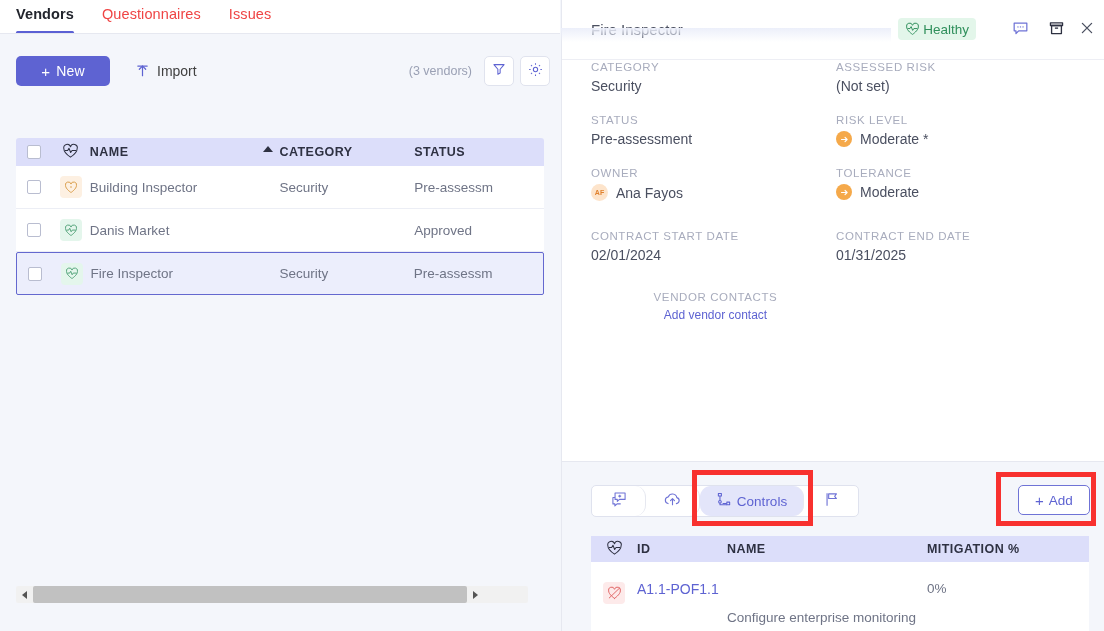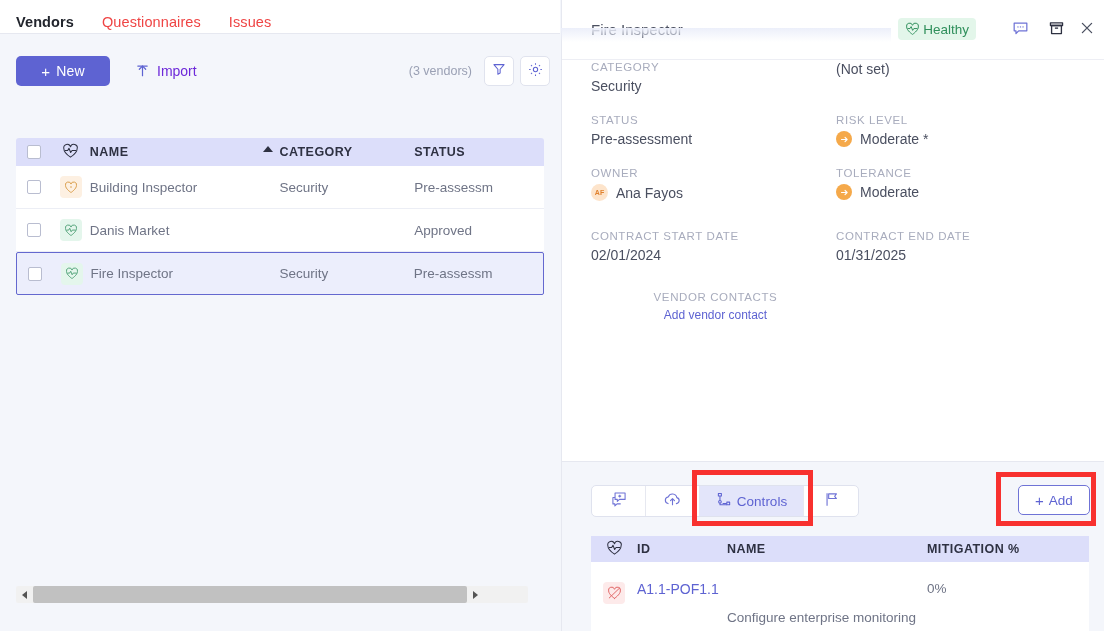--- a/index.html
+++ b/index.html
@@ -11,21 +11,21 @@
     background: #ffffff;
     -webkit-font-smoothing: antialiased;
   }
   #app { position: relative; width: 1104px; height: 631px; overflow: hidden; background:#f4f6fb; }
 
   
   .topbar {
     position: absolute; left:0; top:0; width: 560px; height: 34px;
     background: #ffffff;
   }
-  .topbar-tabs { display:flex; align-items:center; height:49px; padding-left:16px; }
+  .topbar-tabs { display:flex; align-items:flex-start; height:49px; padding-left:16px; }
   .top-tab {
     font-size: 14.5px; color:#ef4444; padding: 6px 14px 0 0; margin-right: 14px;
     position: relative; height: 34px; cursor: pointer; letter-spacing:0.1px;
   }
   .top-tab.active { color:#22252d; font-weight: 700; }
   .top-tab.active:after {
     content:""; position:absolute; left:0; right:14px; bottom:0; height:3px; background:#5b60d4;
     border-radius: 2px;
   }
   .topbar-rule { position:absolute; left:0; top:33px; width:560px; height:1px; background:#e6e8f0; }
@@ -38,21 +38,21 @@
   .toolbar { position:relative; height:70px; }
   .btn-new {
     position:absolute; left:16px; top:22px; width:94px; height:30px;
     background:#5e63d2; color:#fff; border-radius:5px;
     font-size:14px; display:flex; align-items:center; justify-content:center;
     cursor:pointer; border:none; letter-spacing:.2px;
   }
   .btn-new .plus { font-size:15px; margin-right:6px; font-weight:400; }
   .btn-import {
     position:absolute; left:135px; top:22px; height:30px; display:flex; align-items:center;
-    color:#6d28d9; font-size:14px; cursor:pointer;
+    color:#404040; font-size:14px; cursor:pointer;
   }
   .btn-import .ico { margin-right:7px; display:flex; }
   .vendor-count {
     position:absolute; right:88px; top:30px; font-size:12.5px; color:#9aa0b4;
   }
   .iconbtn {
     position:absolute; top:22px; width:30px; height:30px; background:#fff;
     border:1px solid #e0e3ee; border-radius:5px; display:flex; align-items:center;
     justify-content:center; cursor:pointer;
   }
@@ -152,21 +152,21 @@
   .lower {
     position:absolute; left:0; top:461px; width:543px; height:170px; background:#f4f6fb;
     border-top:1px solid #e6e8f0;
   }
   .seg {
     position:absolute; left:29px; top:23px; height:32px; display:flex;
     background:#fff; border:1px solid #dfe2ee; border-radius:5px; overflow:hidden;
   }
   .seg-item {
     width:54px; height:30px; display:flex; align-items:center; justify-content:center;
-    border-right:1px solid #e6e8f0; cursor:pointer; font-size:13.5px; color:#5e63d2;
+    border-right:1px solid #e6e8f0; cursor:pointer; font-size:13.5px; color:#5e63d2;border-radius:11px;
   }
   .seg-item:last-child { border-right:none; }
   .seg-item.active { background:#e3e5fa; width:104px; }
   .seg-item.active .lbl { margin-left:4px; }
   .btn-add {
     position:absolute; right:15px; top:23px; width:72px; height:30px;
     border:1px solid #6f73d6; border-radius:5px; color:#5e63d2; background:#fff;
     display:flex; align-items:center; justify-content:center; font-size:13.5px; cursor:pointer;
   }
   .btn-add .plus { font-size:15px; margin-right:5px; }
@@ -382,20 +382,21 @@
 
     <div class="details">
       <div class="fgrid">
 
         <div class="frow">
           <div class="fcell">
             <div class="flabel">CATEGORY</div>
             <div class="fvalue">Security</div>
           </div>
           <div class="fcell">
+            <div class="flabel">ASSESSED RISK</div>
             <div class="fvalue">(Not set)</div>
           </div>
         </div>
 
         <div class="frow">
           <div class="fcell">
             <div class="flabel">STATUS</div>
             <div class="fvalue">Pre-assessment</div>
           </div>
           <div class="fcell">

